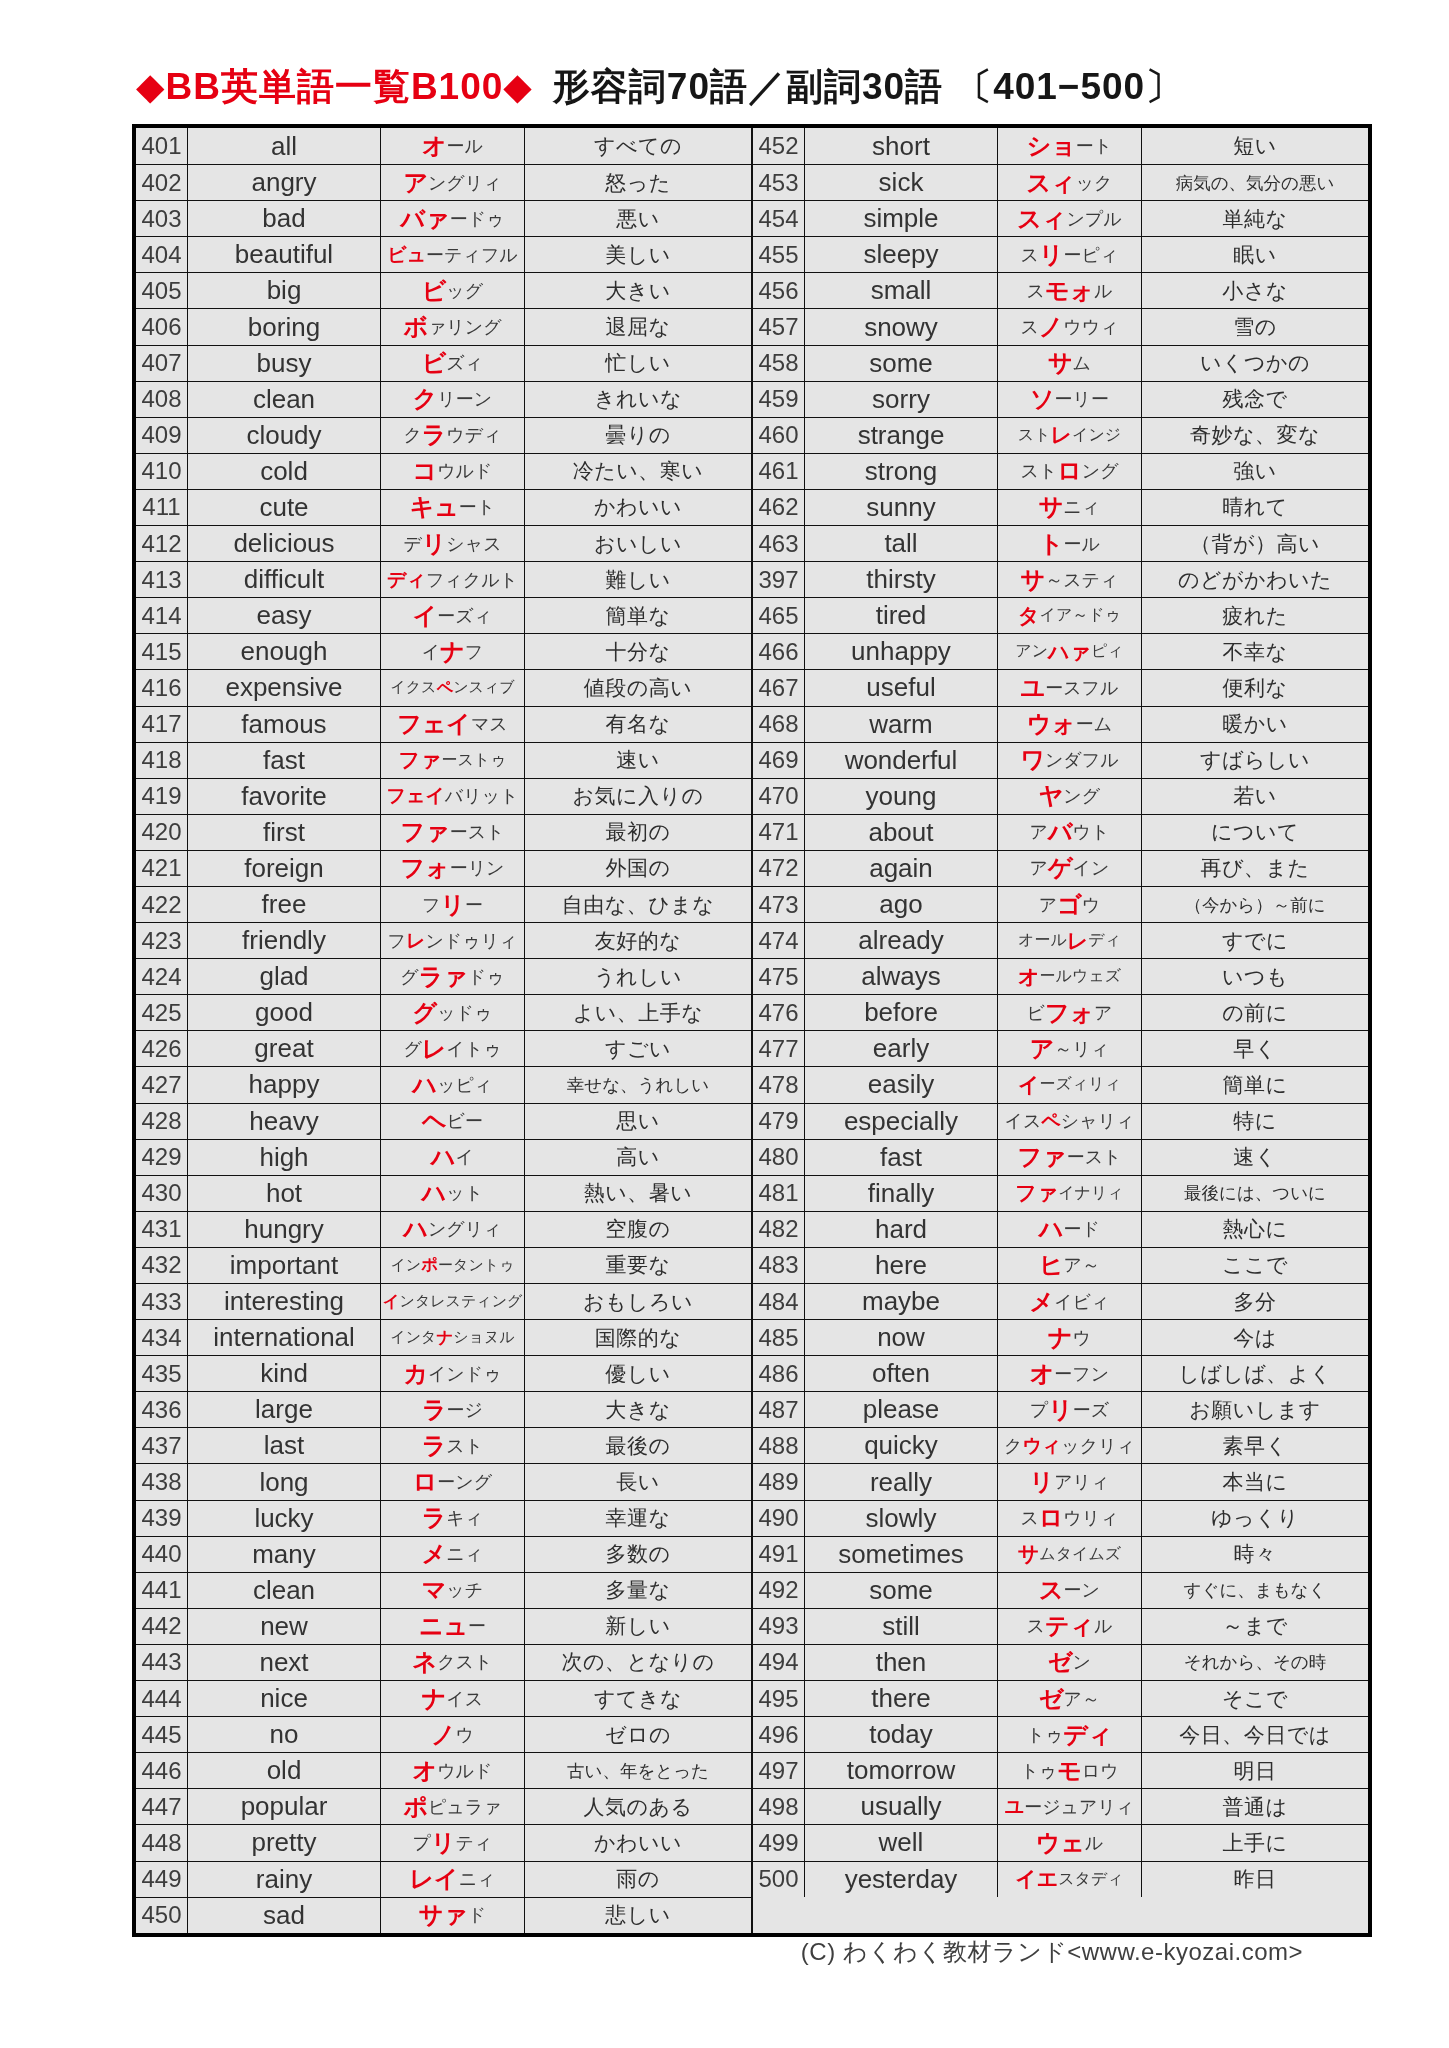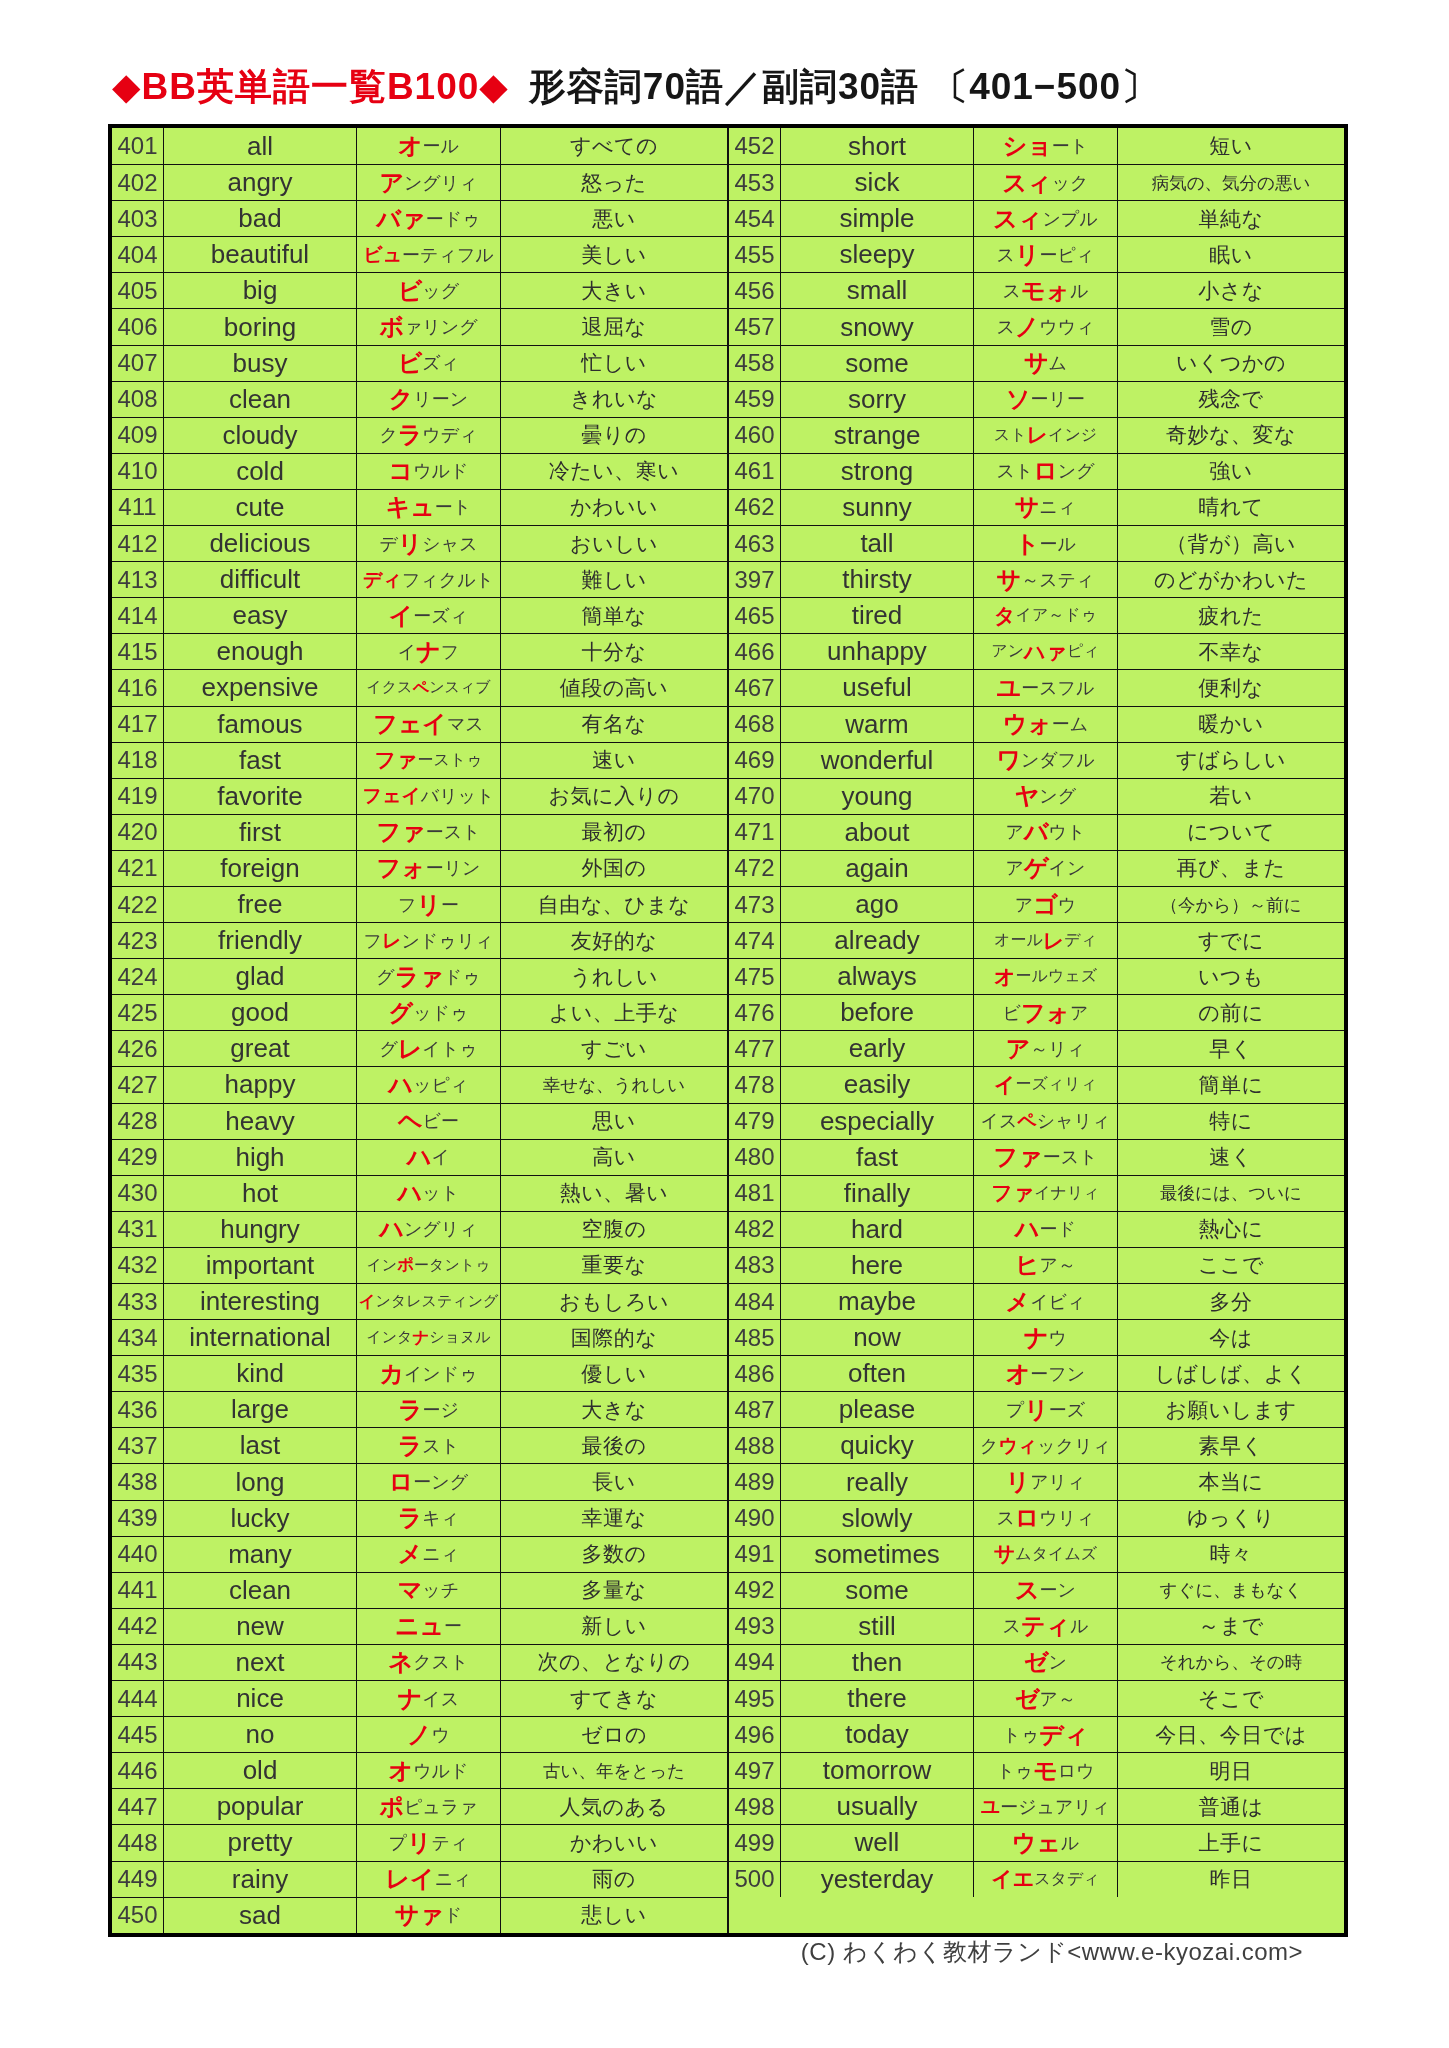--- a/index.html
+++ b/index.html
@@ -1,35 +1,35 @@
 <!DOCTYPE html>
 <html><head>
 <meta charset="utf-8">
 <style>
   html,body{margin:0;padding:0;background:#ffffff;}
   body{
     width:1449px;height:2048px;position:relative;overflow:hidden;
     font-family:"Liberation Sans","DejaVu Sans",sans-serif;
   }
-  .page{position:absolute;inset:0;background:#fff;}
+  .page{position:absolute;inset:0;background:#fff;margin-left:24px;}
 
   
   .title{
     position:absolute;left:112px;top:64px;
     font-weight:bold;font-size:37px;line-height:46px;white-space:nowrap;
     letter-spacing:1px;
   }
   .t-red{color:#e60012;}
   .t-black{color:#161616;margin-left:20px;}
   .t-range{margin-left:12px;}
 
   
   .vocab{
     position:absolute;left:108px;top:124px;
-    display:flex;border:4px solid #000;background:#bef264;
+    display:flex;border:4px solid #000;background:#e5e5e5;
   }
   .half{display:flex;flex-direction:column;}
   .half.right{border-left:2.5px solid #111;}
   .row{display:flex;height:36.1px;box-sizing:border-box;}
   .row + .row{border-top:1.5px solid #111;}
   .cell{
     display:flex;align-items:center;justify-content:center;
     box-sizing:border-box;overflow:hidden;white-space:nowrap;
   }
   .cell + .cell{border-left:1.5px solid #111;}

